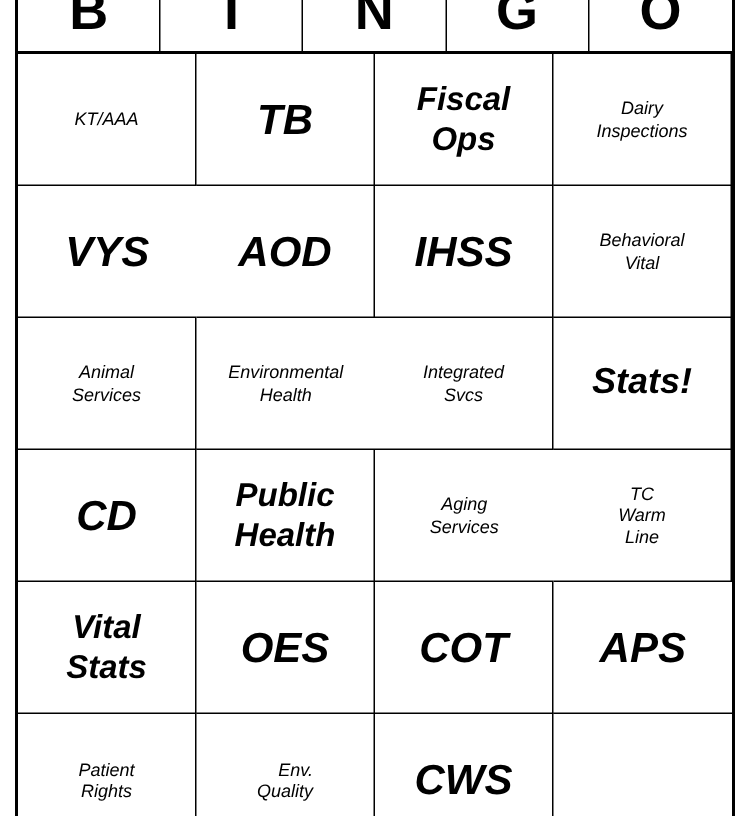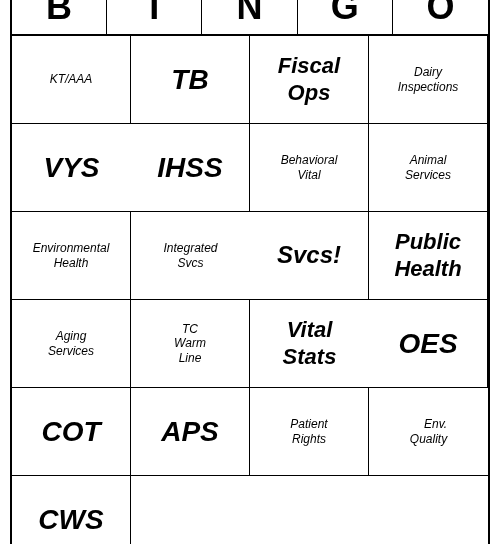--- a/index.html
+++ b/index.html
@@ -114,40 +114,46 @@
 Ops</span>
       </div>
       <div class="bingo-cell">
         <span class="cell-text small" style="white-space: pre-line;">Dairy
 Inspections</span>
       </div>
       <div class="bingo-cell">
         <span class="cell-text large" style="white-space: pre-line;">VYS</span>
       </div>
       <div class="bingo-cell">
+        <span class="cell-text large" style="white-space: pre-line;">AOD</span>
+      </div>
+      <div class="bingo-cell">
         <span class="cell-text large" style="white-space: pre-line;">IHSS</span>
       </div>
       <div class="bingo-cell">
         <span class="cell-text small" style="white-space: pre-line;">Behavioral
 Vital</span>
       </div>
       <div class="bingo-cell">
         <span class="cell-text small" style="white-space: pre-line;">Animal
 Services</span>
       </div>
       <div class="bingo-cell">
         <span class="cell-text small" style="white-space: pre-line;">Environmental
 Health</span>
       </div>
       <div class="bingo-cell">
         <span class="cell-text small" style="white-space: pre-line;">Integrated
 Svcs</span>
       </div>
       <div class="bingo-cell">
-        <span class="cell-text free" style="white-space: pre-line;">Svcs!</span>
+        <span class="cell-text free" style="white-space: pre-line;">Stats!</span>
+      </div>
+      <div class="bingo-cell">
+        <span class="cell-text large" style="white-space: pre-line;">CD</span>
       </div>
       <div class="bingo-cell">
         <span class="cell-text medium" style="white-space: pre-line;">Public
 Health</span>
       </div>
       <div class="bingo-cell">
         <span class="cell-text small" style="white-space: pre-line;">Aging
 Services</span>
       </div>
       <div class="bingo-cell">

